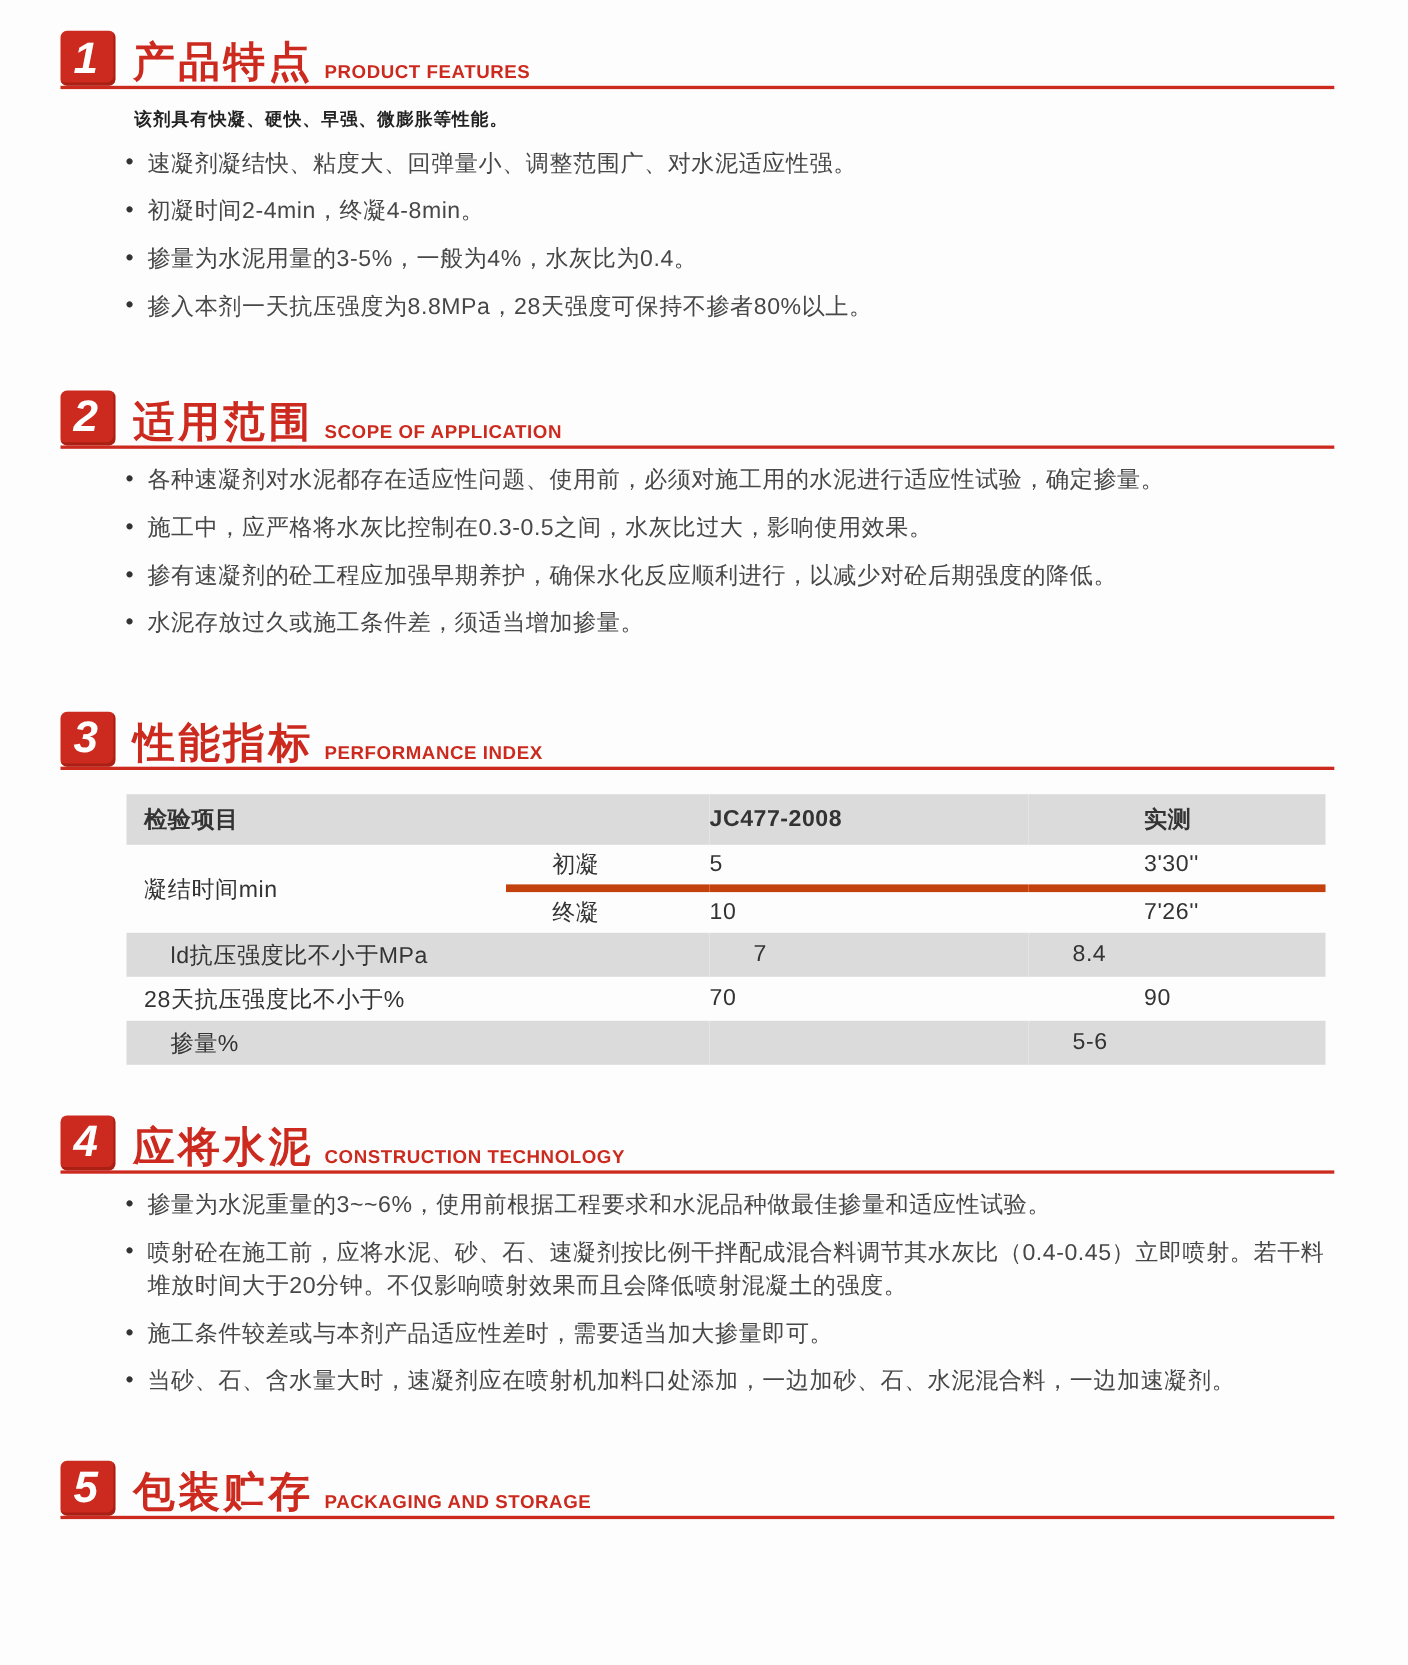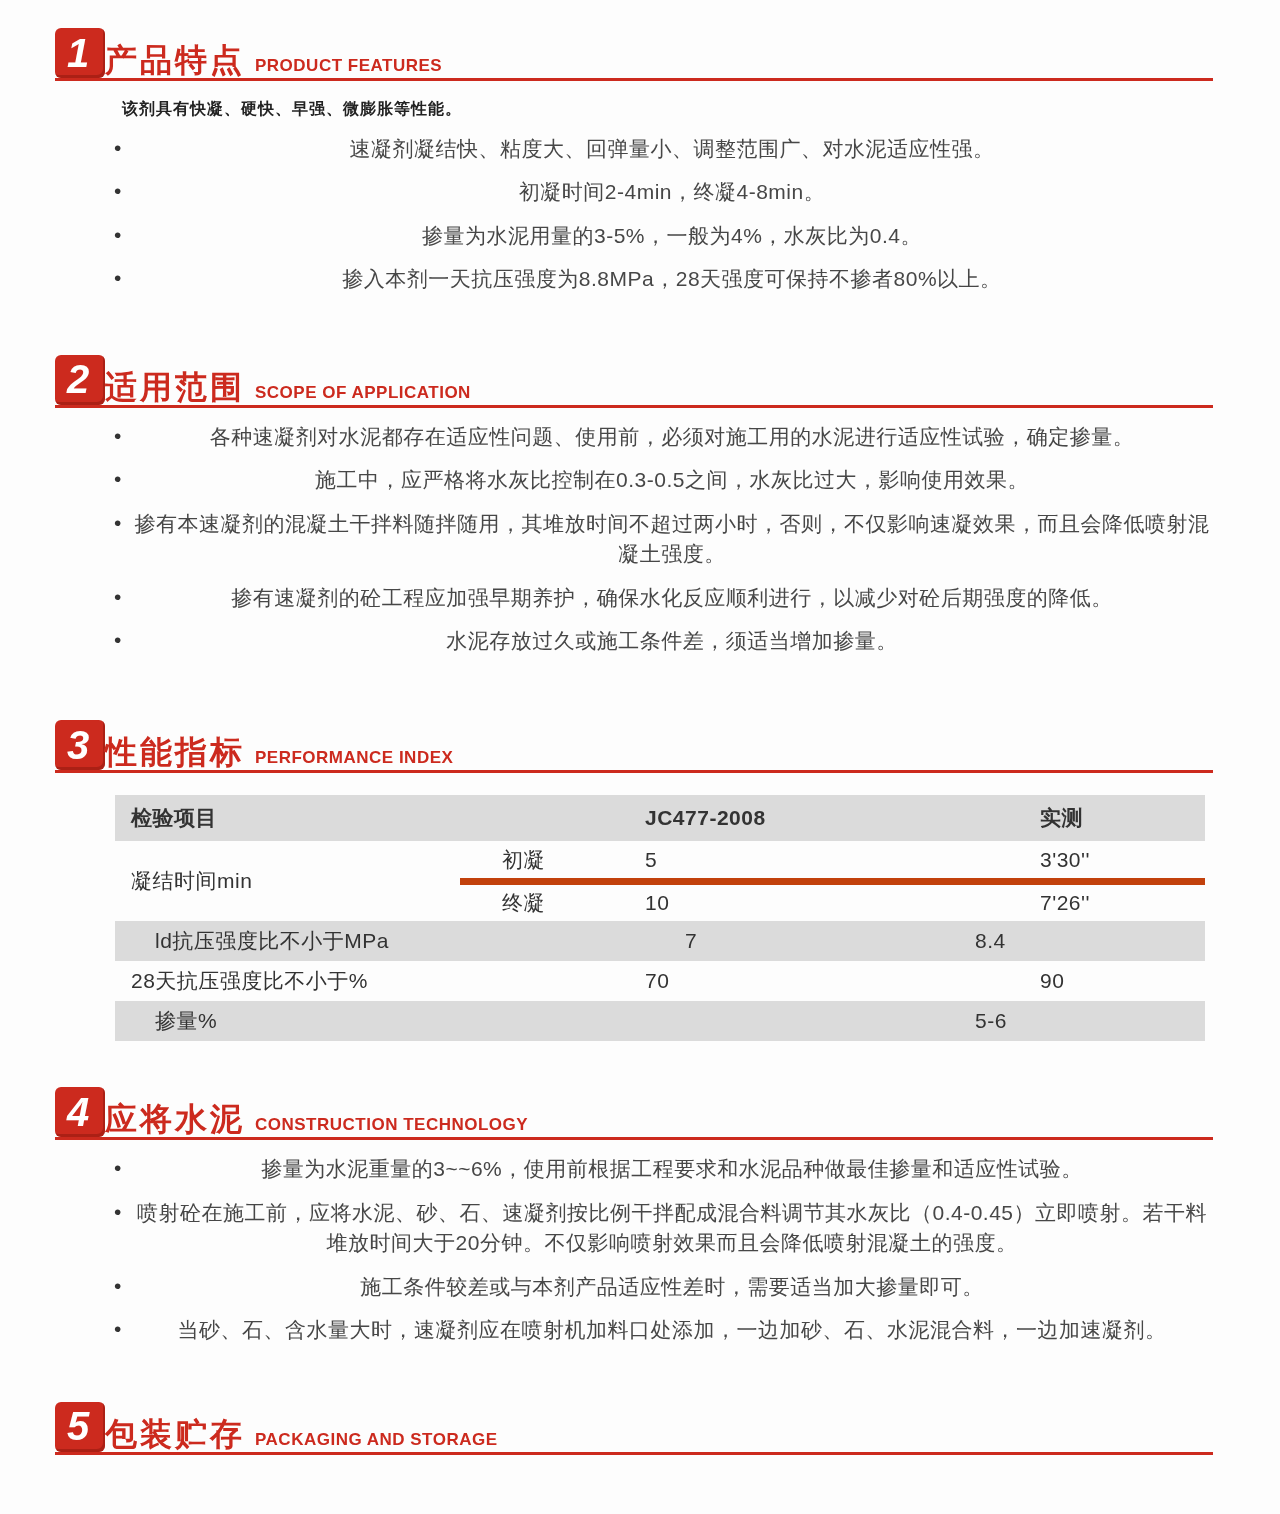--- a/index.html
+++ b/index.html
@@ -42,24 +42,25 @@
     font-weight:bold;
     font-style:italic;
     display:flex;
     align-items:center;
     justify-content:center;
     flex:0 0 auto;
     padding-right:4px;
   }
   .sec-title{
     color:var(--red);
-    font-size:32px;
+    font-size:38px;
     font-weight:bold;
     letter-spacing:3px;
     line-height:1;
+    margin-left:16px;
     padding-bottom:2px;
   }
   .sec-sub{
     color:var(--red);
     font-size:17px;
     font-weight:bold;
     letter-spacing:.5px;
     line-height:1;
     margin-left:10px;
     padding-bottom:4px;
@@ -68,21 +69,20 @@
   .intro{
     margin:18px 70px 10px 122px;
     font-size:16px;
     font-weight:bold;
     color:var(--text-dark);
     letter-spacing:1px;
   }
   ul.bullets{
     list-style:none;
     margin:14px 70px 0 112px;
-    text-align:center;
   }
   ul.bullets li{
     position:relative;
     padding-left:22px;
     font-size:21px;
     line-height:1.45;
     letter-spacing:.5px;
     margin-bottom:13px;
     color:var(--text);
   }
@@ -150,21 +150,20 @@
 
   <div class="sec2">
     <div class="sec-header">
       <div class="badge">2</div>
       <div class="sec-title">适用范围</div>
       <div class="sec-sub">SCOPE OF APPLICATION</div>
     </div>
     <ul class="bullets">
       <li>各种速凝剂对水泥都存在适应性问题、使用前，必须对施工用的水泥进行适应性试验，确定掺量。</li>
       <li>施工中，应严格将水灰比控制在0.3-0.5之间，水灰比过大，影响使用效果。</li>
-      <li>掺有本速凝剂的混凝土干拌料随拌随用，其堆放时间不超过两小时，否则，不仅影响速凝效果，而且会降低喷射混凝土强度。</li>
       <li>掺有速凝剂的砼工程应加强早期养护，确保水化反应顺利进行，以减少对砼后期强度的降低。</li>
       <li>水泥存放过久或施工条件差，须适当增加掺量。</li>
     </ul>
   </div>
 
   <div class="sec3">
     <div class="sec-header">
       <div class="badge">3</div>
       <div class="sec-title">性能指标</div>
       <div class="sec-sub">PERFORMANCE INDEX</div>

